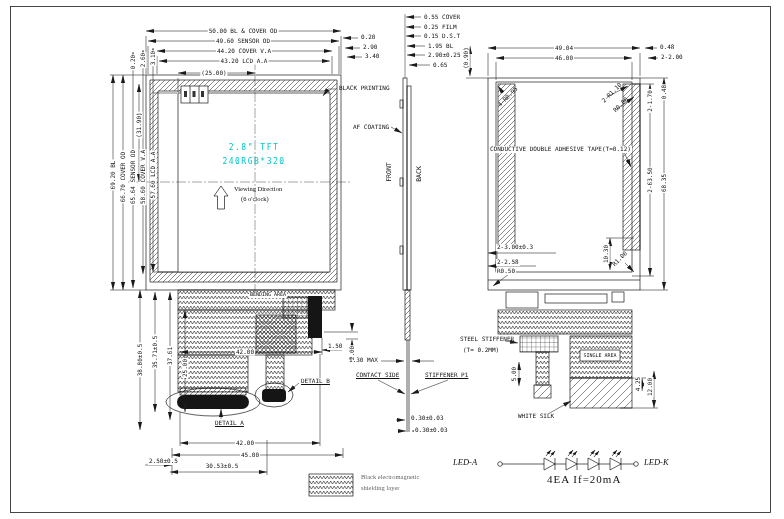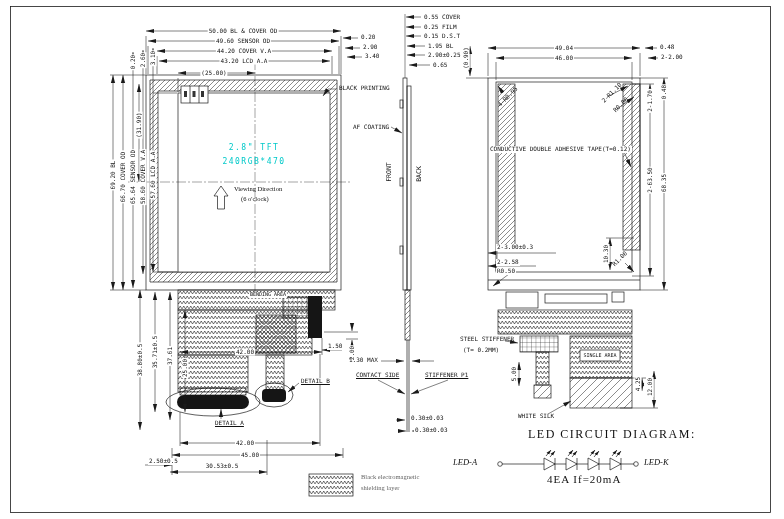--- a/index.html
+++ b/index.html
@@ -252,21 +252,21 @@
 <i class="lbl rot" style="left:143px;top:60px">2.60</i>
 <i class="lbl rot" style="left:153px;top:58px">3.10</i>
 <i class="lbl rot" style="left:113px;top:175px">69.20 BL</i>
 <i class="lbl rot" style="left:123px;top:177px">66.70 COVER OD</i>
 <i class="lbl rot" style="left:133px;top:177px">65.64 SENSOR OD</i>
 <i class="lbl rot" style="left:143px;top:177px">58.60 COVER V.A</i>
 <i class="lbl rot" style="left:153px;top:175px">57.60 LCD A.A</i>
 <i class="lbl rot" style="left:139px;top:125px">(31.90)</i>
 
 <i class="lbl cy ctr" style="left:254px;top:148px">2.8" TFT</i>
-<i class="lbl cy ctr" style="left:254px;top:162px">240RGB*470</i>
+<i class="lbl cy ctr" style="left:254px;top:162px">240RGB*320</i>
 <i class="lbl vd" style="left:233px;top:185px">Viewing Direction</i>
 <i class="lbl vd" style="left:240px;top:195px">(6 o'clock)</i>
 
 <i class="lbl ba ctr" style="left:268px;top:295px">BENDING AREA</i>
 <i class="lbl rot" style="left:140px;top:360px">38.80±0.5</i>
 <i class="lbl rot" style="left:155px;top:352px">35.71±0.5</i>
 <i class="lbl rot" style="left:170px;top:356px">37.61</i>
 <i class="lbl rot" style="left:185px;top:368px">25.00</i>
 <i class="lbl ctr" style="left:245px;top:352px">42.00</i>
 <i class="lbl" style="left:327px;top:343px">1.50</i>
@@ -313,21 +313,20 @@
 <i class="lbl d45" style="left:620px;top:259px">R1.00</i>
 
 <i class="lbl nb" style="left:459px;top:336px">STEEL STIFFENER</i>
 <i class="lbl nb" style="left:462px;top:347px">(T= 0.2MM)</i>
 <i class="lbl sa ctr" style="left:600px;top:356px">SINGLE AREA</i>
 <i class="lbl nb" style="left:517px;top:413px">WHITE SILK</i>
 <i class="lbl rot" style="left:514px;top:374px">5.00</i>
 <i class="lbl rot" style="left:638px;top:384px">4.25</i>
 <i class="lbl rot" style="left:650px;top:387px">12.00</i>
 
-<i class="lbl ledT" style="left:527px;top:427px">LED CIRCUIT DIAGRAM:</i>
 <i class="lbl ledI" style="left:452px;top:457px">LED-A</i>
 <i class="lbl ledI" style="left:643px;top:457px">LED-K</i>
 <i class="lbl ledN" style="left:546px;top:473px">4EA  If=20mA</i>
 
 <i class="lbl lg" style="left:360px;top:473px">Black electromagnetic</i>
 <i class="lbl lg" style="left:360px;top:484px">shielding layer</i>
 
 </div>
 
 </body></html>

